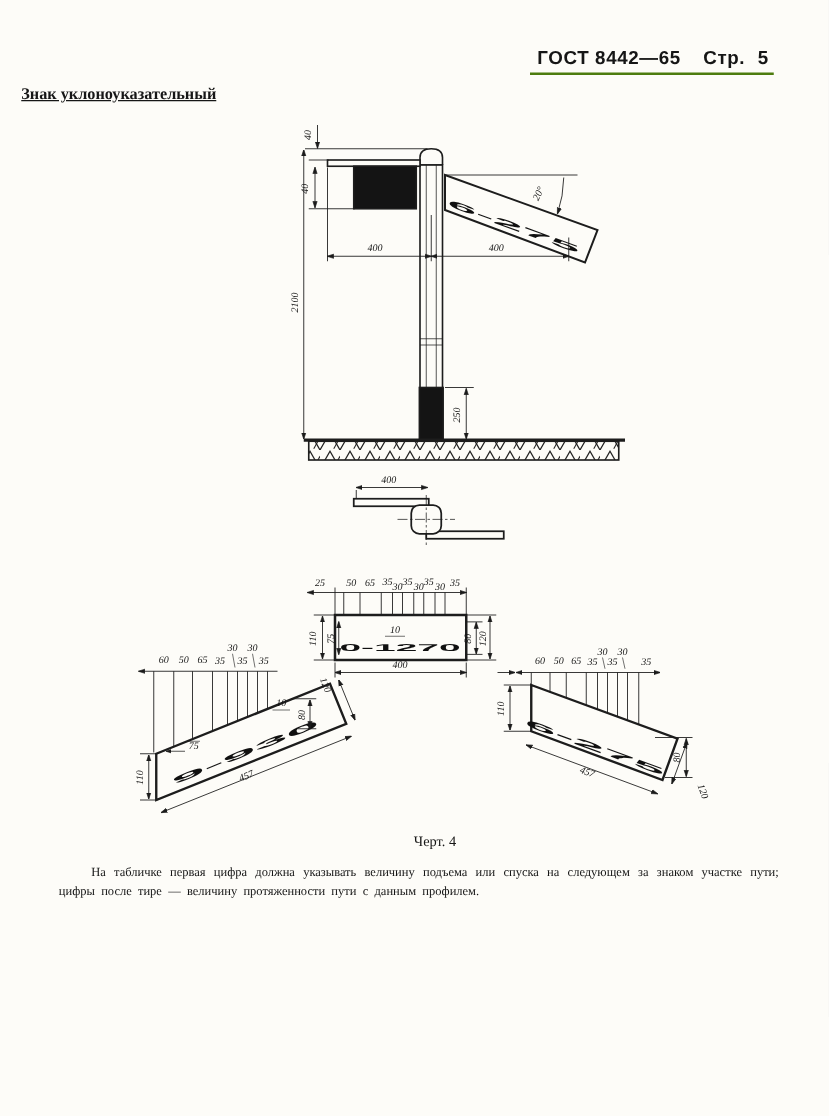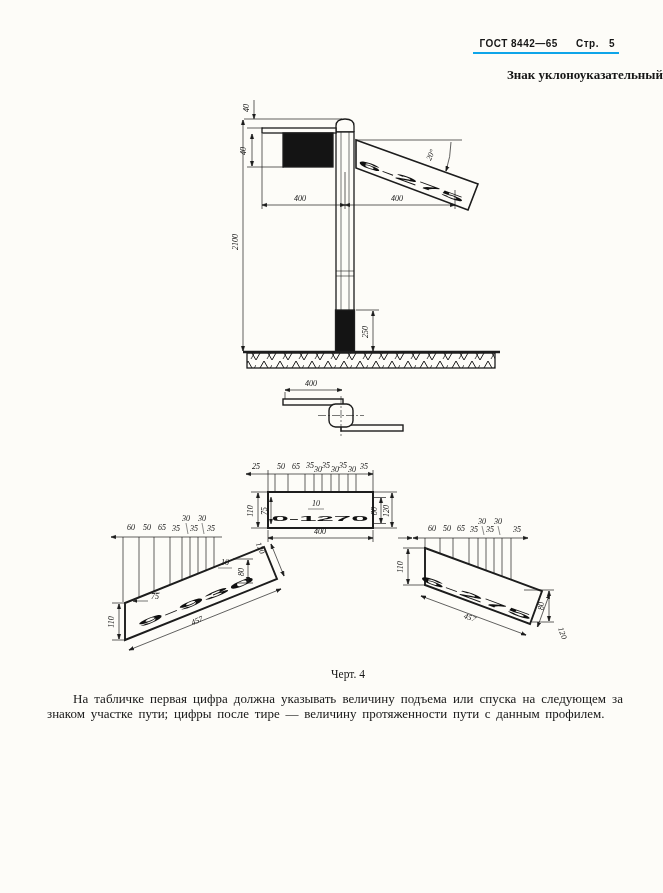--- a/index.html
+++ b/index.html
@@ -1,25 +1,25 @@
 <!DOCTYPE html>
 <html><head>
 <meta charset="utf-8">
 <style>
   html,body{margin:0;padding:0;}
   body{background:#e8e8e8;font-family:"Liberation Serif",serif;}
   .page{position:relative;width:663px;height:893px;background:#fdfcf8;color:#161616;margin:0 auto;overflow:hidden;}
   .hdr{position:absolute;top:38px;right:44px;font-family:"Liberation Sans",sans-serif;
-       font-weight:bold;font-size:10px;letter-spacing:.5px;border-bottom:2px solid #0ea5e9;
+       font-weight:bold;font-size:15px;letter-spacing:.5px;border-bottom:2px solid #4d7c0f;
        padding:0 4px 3px 6px;white-space:nowrap;}
   .hdr .gap{display:inline-block;width:18px;}
   .hdr .gap2{display:inline-block;width:10px;}
-  .ttl{position:absolute;top:67px;left:17px;right:0;text-align:right;font-weight:bold;font-size:13px;}
+  .ttl{position:absolute;top:67px;left:17px;right:0;text-align:left;font-weight:bold;font-size:13px;text-decoration:underline;}
   .cap{position:absolute;top:668px;left:0;right:0;text-align:center;font-size:11.5px;padding-left:33px;}
-  .txt{position:absolute;top:691px;left:47px;right:40px;font-size:13px;line-height:15.2px;
+  .txt{position:absolute;top:691px;left:47px;right:40px;font-size:10px;line-height:15.2px;
        text-align:justify;word-spacing:2.5px;}
   .txt p{margin:0;text-indent:26px;}
   svg{position:absolute;top:0;left:0;}
   svg text{font-family:"Liberation Serif",serif;font-style:italic;font-size:8px;fill:#141414;}
   svg text.big{font-family:"Liberation Sans",sans-serif;font-style:normal;font-weight:bold;fill:#101010;}
   svg line,svg path,svg rect,svg polygon{stroke:#1d1d1d;}
 </style>
 </head>
 <body>
 

